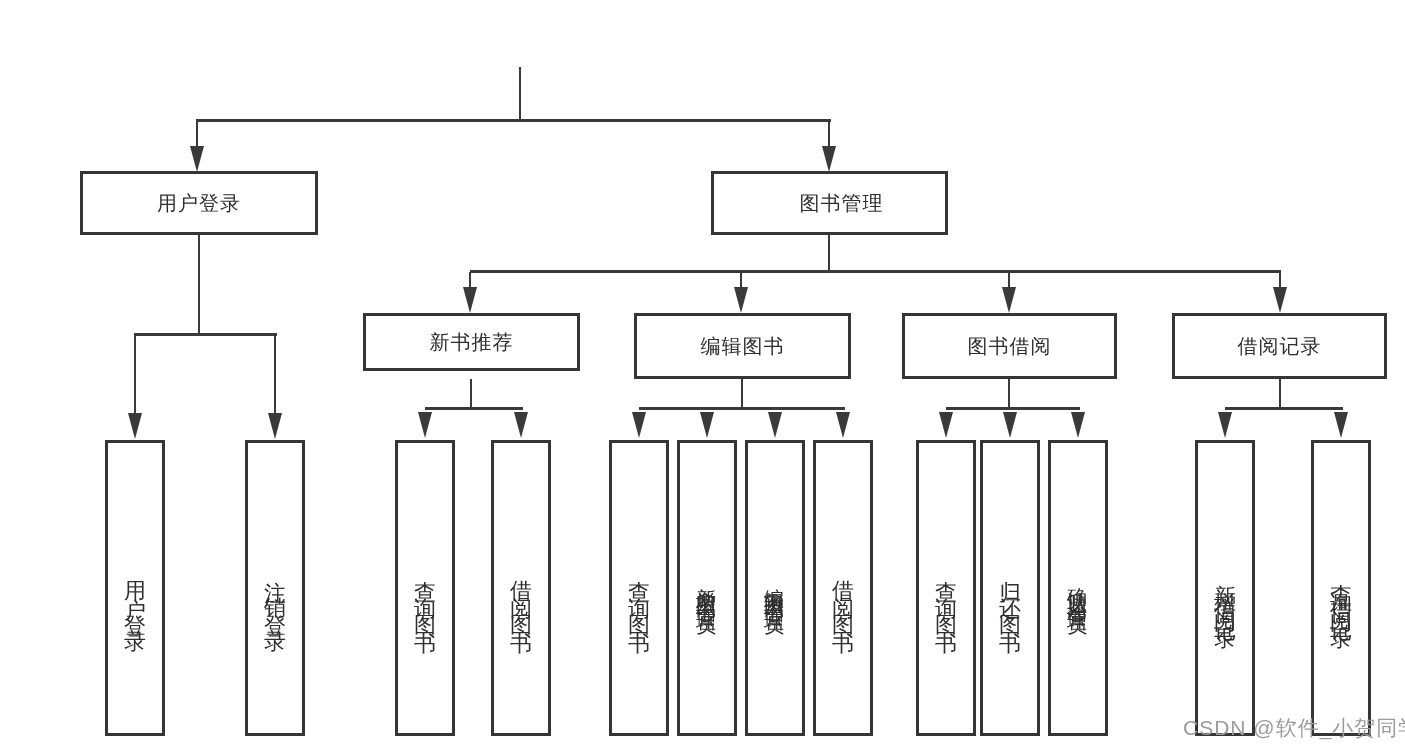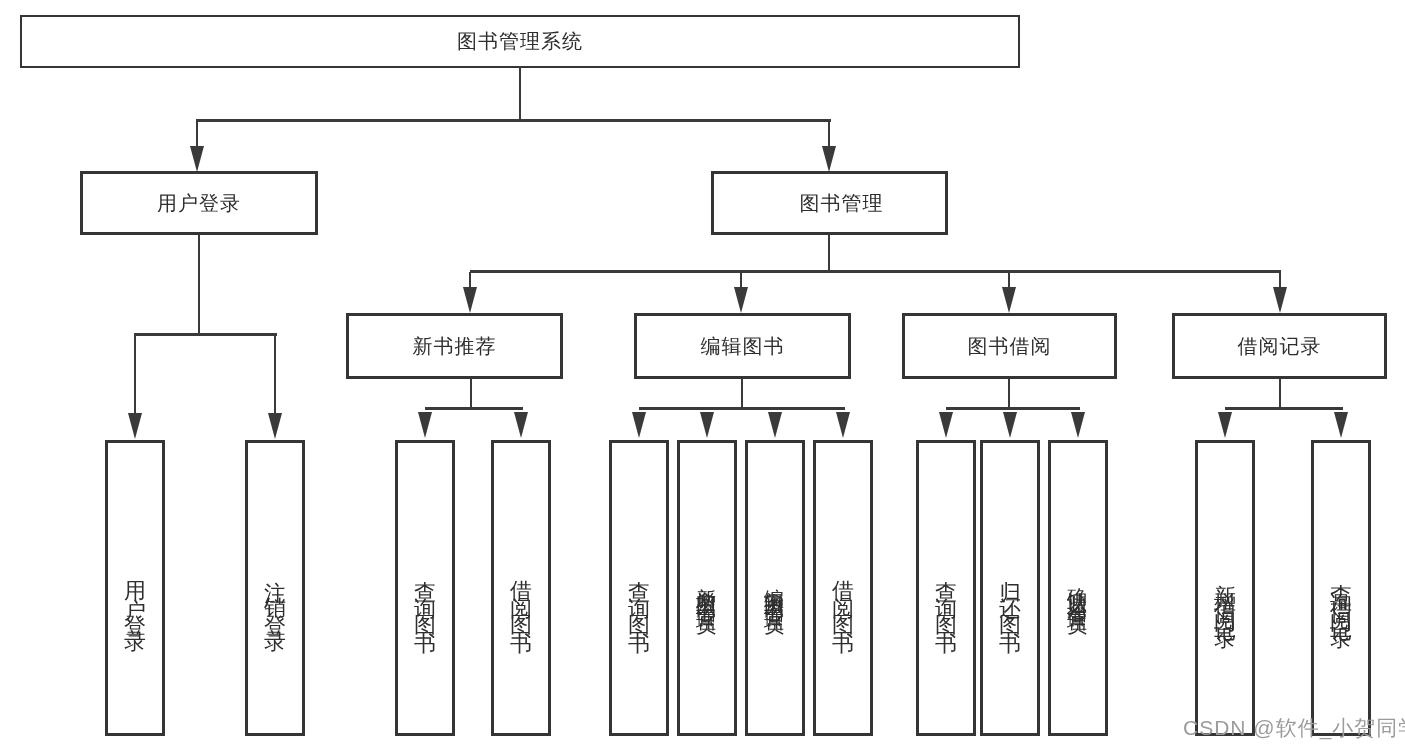--- a/index.html
+++ b/index.html
@@ -48,23 +48,20 @@
     letter-spacing: 1px;
     color: #9c9c9c;
     white-space: nowrap;
   }
 </style>
 </head>
 <body>
 
 <div class="canvas">
 
-  <div class="box root" style="left:20px; top:15px; width:1000px; height:53px;">
-    <span class="hlabel">图书管理系统</span>
-  </div>
 
   <div class="line" style="left:519px; top:67px; width:2px; height:53px;"></div>
   <div class="line" style="left:196px; top:119px; width:635px; height:3px;"></div>
   <div class="line" style="left:196px; top:121px; width:2px; height:26px;"></div>
   <div class="arrow" style="left:190px; top:146px;"></div>
   <div class="line" style="left:828px; top:121px; width:2px; height:26px;"></div>
   <div class="arrow" style="left:822px; top:146px;"></div>
 
   <div class="box" style="left:80px; top:171px; width:238px; height:64px;">
     <span class="hlabel">用户登录</span>
@@ -84,21 +81,21 @@
   <div class="line" style="left:470px; top:270px; width:811px; height:3px;"></div>
   <div class="line" style="left:469px; top:272px; width:2px; height:15px;"></div>
   <div class="arrow" style="left:463px; top:287px;"></div>
   <div class="line" style="left:740px; top:272px; width:2px; height:15px;"></div>
   <div class="arrow" style="left:734px; top:287px;"></div>
   <div class="line" style="left:1008px; top:272px; width:2px; height:15px;"></div>
   <div class="arrow" style="left:1002px; top:287px;"></div>
   <div class="line" style="left:1279px; top:272px; width:2px; height:15px;"></div>
   <div class="arrow" style="left:1273px; top:287px;"></div>
 
-  <div class="box" style="left:346px; top:313px; width:217px; height:66px;">
+  <div class="box" style="left:363px; top:313px; width:217px; height:58px;">
     <span class="hlabel">新书推荐</span>
   </div>
   <div class="box" style="left:634px; top:313px; width:217px; height:66px;">
     <span class="hlabel">编辑图书</span>
   </div>
   <div class="box" style="left:902px; top:313px; width:215px; height:66px;">
     <span class="hlabel">图书借阅</span>
   </div>
   <div class="box" style="left:1172px; top:313px; width:215px; height:66px;">
     <span class="hlabel">借阅记录</span>

